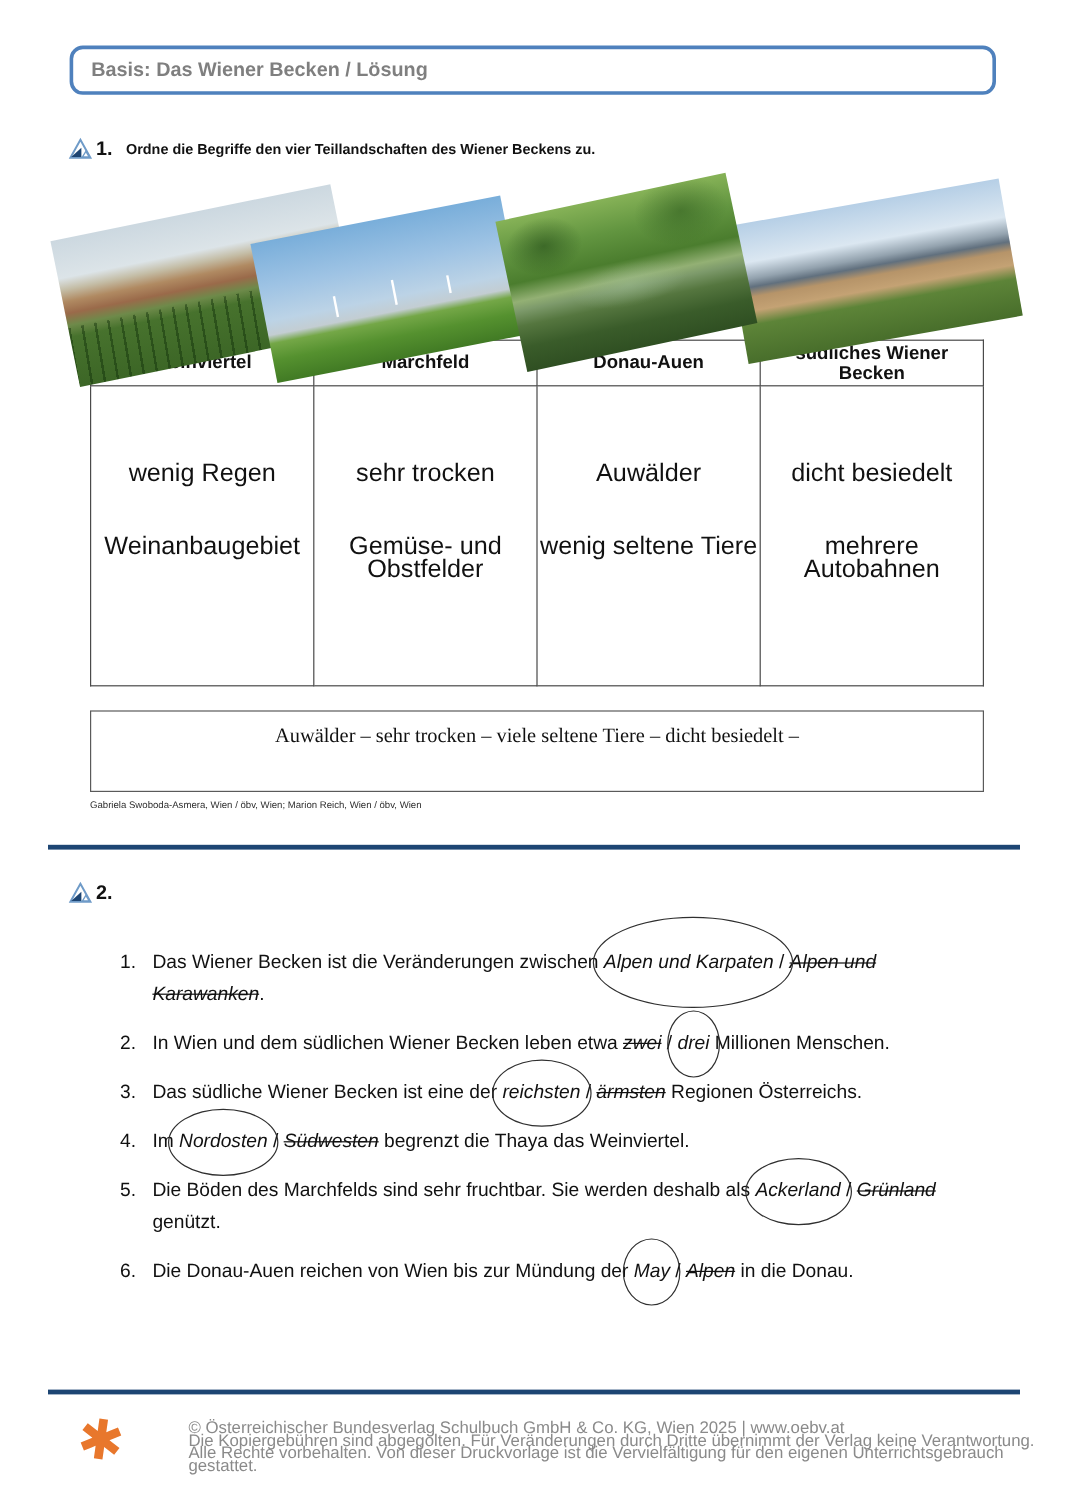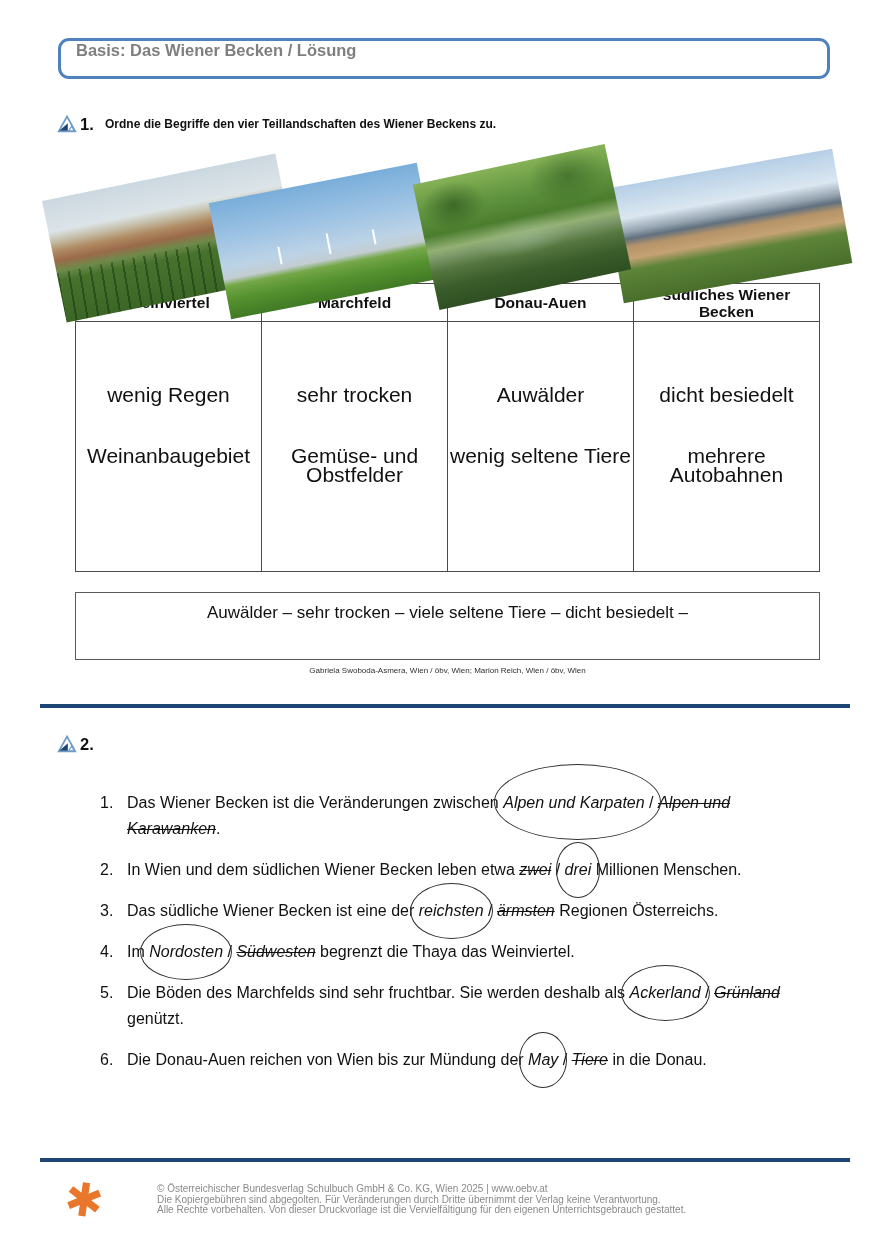--- a/index.html
+++ b/index.html
@@ -6,21 +6,21 @@
     --accent_blue:#4f81bd; --navy:#1d4573; --orange:#e8772c;
     --header_gray:#7f7f7f; --footer_gray:#8a8a8a;
   }
   *{box-sizing:border-box; margin:0; padding:0;}
   html,body{background:#ffffff;}
   body{font-family:"Liberation Sans", sans-serif; color:#111;}
   #page{position:relative; width:890px; height:1259px; background:#fff; margin:0 auto; overflow:hidden;}
 
   
   #header-box{position:absolute; left:58px; top:38px; width:772px; height:41px;
-    border:3px solid var(--accent_blue); border-radius:11px; display:flex; align-items:flex-start;
+    border:3px solid var(--accent_blue); border-radius:11px; display:flex; align-items:center;
     padding-left:15px; color:var(--header_gray); font-weight:bold; font-size:16.5px;}
 
   
   .task-head{position:absolute; display:flex; align-items:flex-start;}
   .task-icon{flex:none; width:20px; height:20px; margin-top:1px;}
   .task-num{flex:none; width:25px; margin-left:3px; font-weight:bold; font-size:16.5px; line-height:22px;}
   .task-instr{font-weight:bold; font-size:12px; line-height:22px; white-space:pre-line;}
   #task1-head{left:57px; top:113px; width:800px;}
   #task2-head{left:57px; top:733px; width:800px;}
 
@@ -48,45 +48,45 @@
   
   #landscape-table{position:absolute; left:75px; top:283px; width:745px; border-collapse:collapse; table-layout:fixed;}
   #landscape-table th, #landscape-table td{border:1.5px solid #4a4a4a; text-align:center; white-space:pre-line;}
   #landscape-table th{height:38px; font-size:15.5px; font-weight:bold; line-height:17px; vertical-align:middle; background:#fff;}
   #landscape-table td{height:250px; vertical-align:top; padding-top:44px; font-size:21px; line-height:19px;}
   #landscape-table td p{margin:0 0 23px 0;}
 
   
   #word-box{position:absolute; left:75px; top:592px; width:745px; height:68px;
     border:1.5px solid #5a5a5a; text-align:center; font-size:17px;}
-  .wb-line{line-height:28px;}
+  .wb-line{line-height:28px;font-family:Liberation Serif, serif;}
   .wb-line:first-child{margin-top:6px;}
 
-  #credit{position:absolute; left:75px; top:666px; width:745px; text-align:center;
+  #credit{position:absolute; left:75px; top:666px; width:745px; text-align:left;
     font-size:8px; color:#2e2e2e;}
 
   .rule{position:absolute; left:40px; width:810px; height:4px; background:var(--navy);}
   #rule-1{top:704px;}
   #rule-2{top:1158px;}
 
   
   #task2-items{position:absolute; left:100px; top:790px; width:718px;}
   .t2-item{display:flex; margin-bottom:15px; font-size:16px; line-height:26px;}
   .t2-num{flex:none; width:27px;}
   .t2-body{flex:none; width:685px;}
   .circled{font-style:italic; position:relative; display:inline-block;}
   .circled::after{content:""; position:absolute; left:-9px; right:-9px; top:-15px; bottom:-15px;
     border:1.5px solid #2f2f2f; border-radius:50%; pointer-events:none;}
   .circled-big::after{left:-9px; right:-16px; top:-26px; bottom:-24px;}
   .struck{font-style:italic; text-decoration:line-through;}
 
   
   #footer-logo{position:absolute; left:58px; top:1174px; width:52px; height:52px;
     color:var(--orange); font-size:46px; line-height:52px; text-align:center; transform:rotate(8deg);}
-  #footer-text{position:absolute; left:157px; top:1184px; font-size:10px; line-height:10.5px; color:var(--footer_gray);}
+  #footer-text{position:absolute; left:157px; top:1184px; font-size:14px; line-height:10.5px; color:var(--footer_gray);}
 </style>
 </head>
 <body>
 
 <div id="page">
 
   <div id="header-box">
     <span>Basis: Das Wiener Becken / Lösung</span>
   </div>
 
@@ -171,21 +171,21 @@
       <div class="t2-item">
         <span class="t2-num">4.</span>
         <span class="t2-body"><span>Im </span><span class="circled">Nordosten</span><span> / </span><span class="struck">Südwesten</span><span> begrenzt die Thaya das Weinviertel.</span></span>
       </div>
       <div class="t2-item">
         <span class="t2-num">5.</span>
         <span class="t2-body"><span>Die Böden des Marchfelds sind sehr fruchtbar. Sie werden deshalb als </span><span class="circled">Ackerland</span><span> / </span><span class="struck">Grünland</span><span> genützt.</span></span>
       </div>
       <div class="t2-item">
         <span class="t2-num">6.</span>
-        <span class="t2-body"><span>Die Donau-Auen reichen von Wien bis zur Mündung der </span><span class="circled">May</span><span> / </span><span class="struck">Tiere</span><span> in die Donau.</span></span>
+        <span class="t2-body"><span>Die Donau-Auen reichen von Wien bis zur Mündung der </span><span class="circled">May</span><span> / </span><span class="struck">Alpen</span><span> in die Donau.</span></span>
       </div>
     </div>
 
   <div class="rule" id="rule-2"></div>
 
   <div id="footer-logo">✱</div>
 
   <div id="footer-text">
     <div>© Österreichischer Bundesverlag Schulbuch GmbH &amp; Co. KG, Wien 2025 | www.oebv.at</div>
     <div>Die Kopiergebühren sind abgegolten. Für Veränderungen durch Dritte übernimmt der Verlag keine Verantwortung.</div>

